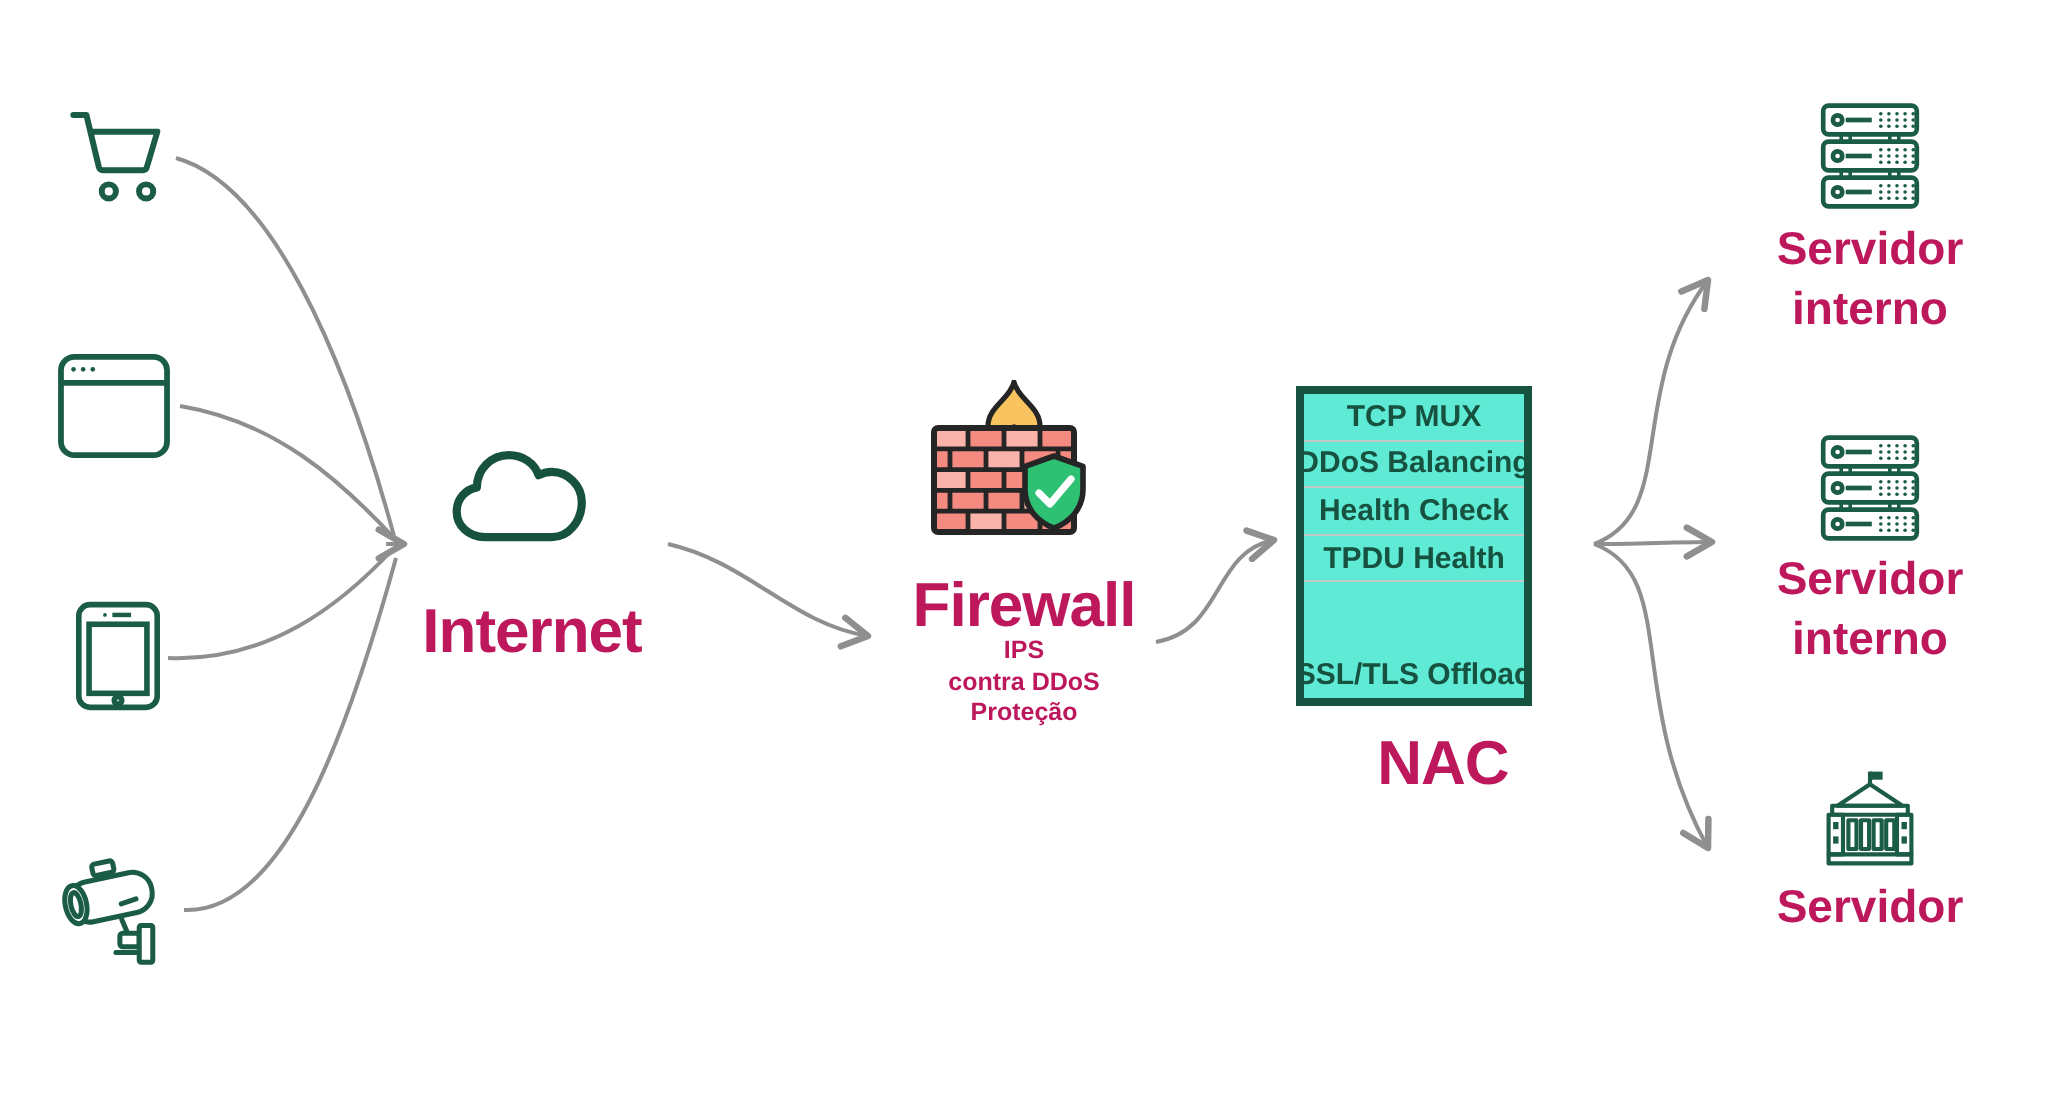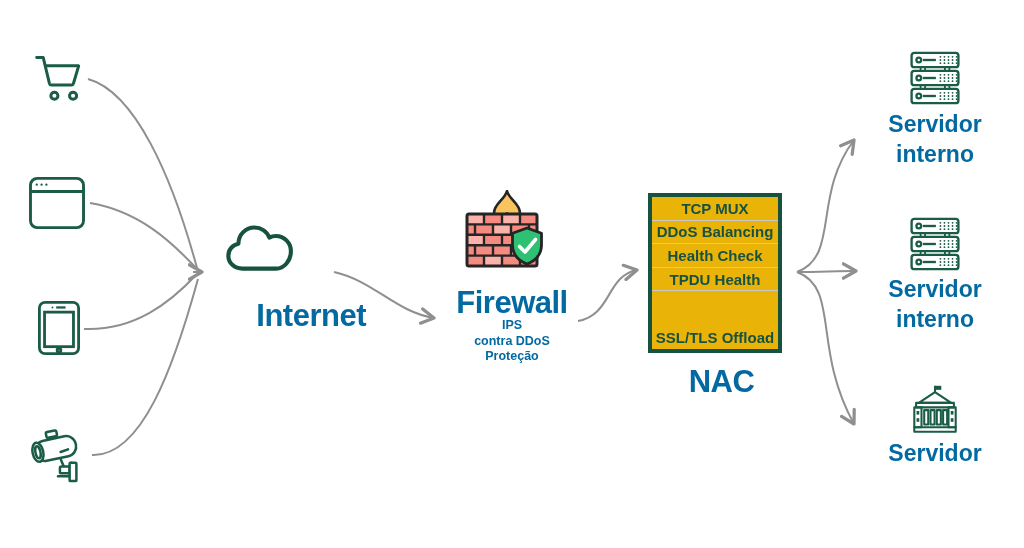--- a/index.html
+++ b/index.html
@@ -1,28 +1,28 @@
 <!DOCTYPE html>
 <html><head>
 <meta charset="utf-8">
 <style>
   html,body{margin:0;padding:0;background:#fff;}
   #canvas{
     position:relative;width:1024px;height:548px;background:#ffffff;overflow:hidden;
     font-family:"Liberation Sans",sans-serif;color:#175240;
   }
   .abs{position:absolute;}
-  .label{font-weight:700;text-align:center;color:#0369a1;}
+  .label{font-weight:700;text-align:center;color:#be185d;}
   .big-label{font-size:31px;letter-spacing:-0.5px;}
   .sub-label{font-size:12.5px;line-height:15.5px;}
   .srv-label{font-size:23px;line-height:30px;}
   
   .nac-box{
-    left:648px;top:193px;width:134px;height:160px;
-    border:4px solid #175240;background:#eab308;box-sizing:border-box;
+    left:648px;top:193px;width:118px;height:160px;
+    border:4px solid #175240;background:#5eead4;box-sizing:border-box;
     display:flex;flex-direction:column;
   }
   .nac-row{
     flex:1;display:flex;align-items:center;justify-content:center;
     font-weight:700;font-size:15px;color:#175240;border-bottom:1px solid #c8c8c8;
     white-space:nowrap;
   }
   .nac-row:last-child{border-bottom:none;margin-top:35px;}
   svg{display:block;}
   #arrow-layer{position:absolute;left:0;top:0;pointer-events:none;}
@@ -94,21 +94,21 @@
       <rect x="35" y="44" width="10" height="7" rx="1.5"></rect>
       <rect x="45" y="40" width="7" height="19" rx="1"></rect>
     </svg>
   </div>
 
   <div class="abs" style="left:222px;top:222px;">
     <svg width="86" height="58" viewBox="0 0 88 58" fill="none" stroke="#175240" stroke-width="4.2" stroke-linejoin="round">
       <path d="M21 47 C12.5 47 6.5 41 6.5 33.8 C6.5 27.6 10.8 22.6 16.8 21.5 C17 12 24.2 5 33.2 5 C40.3 5 46.3 9.2 48.4 15.3 C50.4 14.2 52.6 13.6 55.2 13.6 C63.5 13.6 70.5 20.6 70.5 29 C70.5 39 63.6 47 55.2 47 Z"></path>
     </svg>
   </div>
-  <div class="abs label big-label" style="left:166px;top:298px;width:200px;text-align:right;">Internet</div>
+  <div class="abs label big-label" style="left:166px;top:298px;width:200px;">Internet</div>
 
   <div class="abs" style="left:462px;top:190px;">
     <svg width="90" height="80" viewBox="0 0 88 80">
       <path d="M44 1 c-2 8.5 -13 12.5 -13 22 a13 13 0 0 0 8.6 12 c-2.2-4.3 0-9.5 4.4-11.6 c4.4 2.1 6.6 7.3 4.4 11.6 a13 13 0 0 0 8.6-12 c0-9.5 -11-13.5 -13-22 z" fill="#f9c45f" stroke="#252525" stroke-width="2.6" stroke-linejoin="round"></path>
       <g>
         <rect x="4" y="24" width="70" height="52" fill="#f58a80"></rect>
         <g fill="#fab3aa">
           <rect x="4" y="24" width="17" height="10.4"></rect>
           <rect x="39" y="24" width="18" height="10.4"></rect>
           <rect x="30" y="34.4" width="18" height="10.4"></rect>

